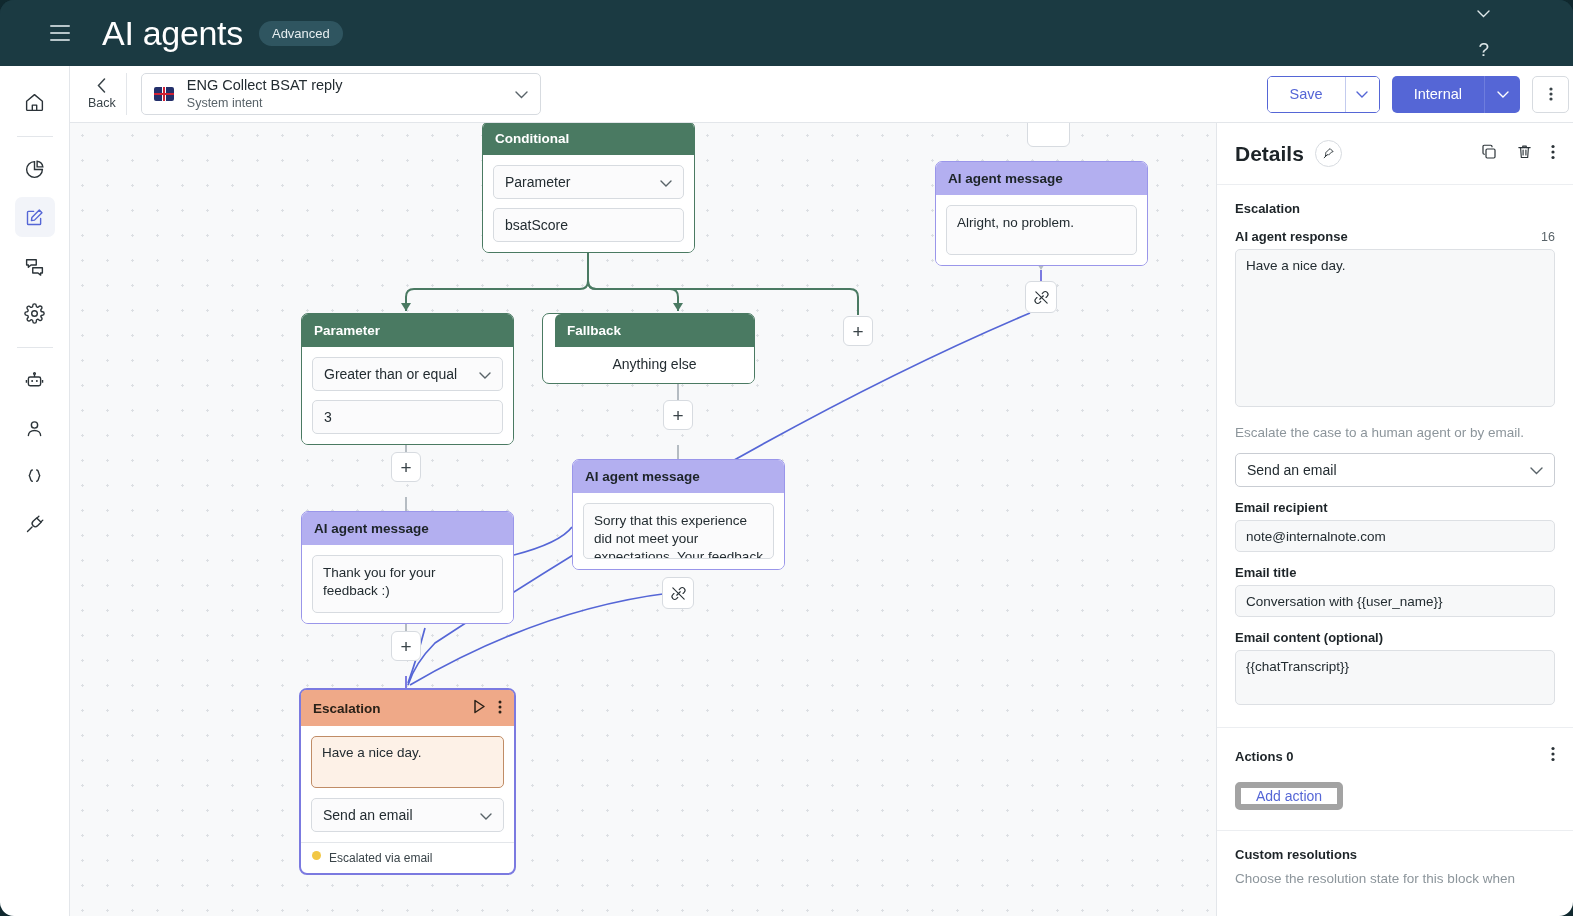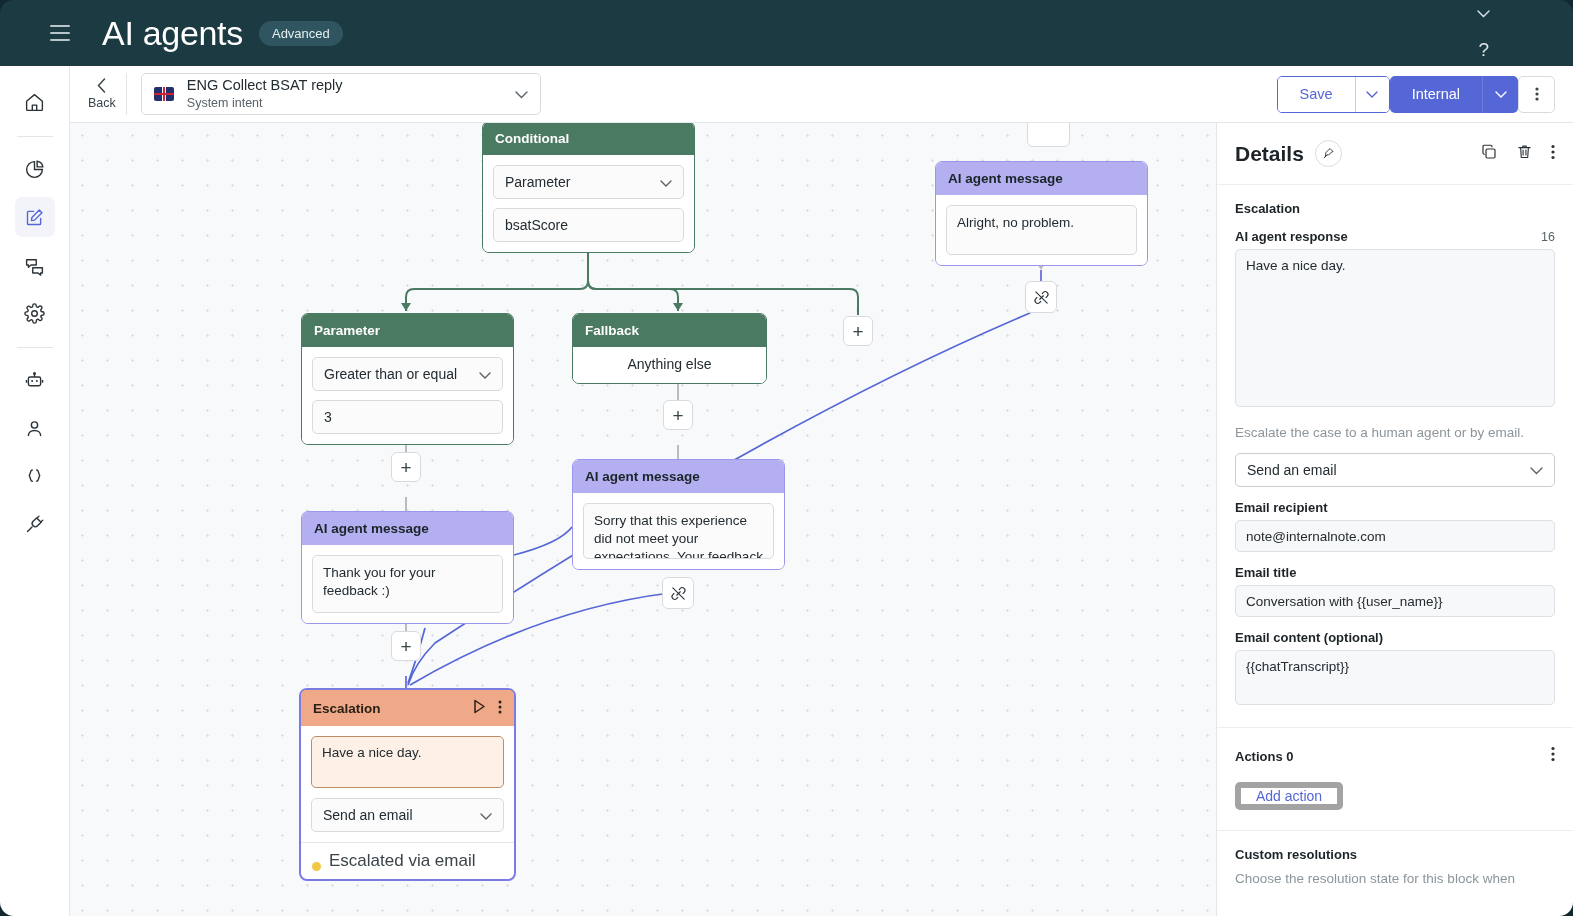--- a/index.html
+++ b/index.html
@@ -111,21 +111,21 @@
     background:
       linear-gradient(to bottom, transparent 45%, #cf2134 45%, #cf2134 55%, transparent 55%),
       linear-gradient(to right, transparent 44%, #cf2134 44%, #cf2134 56%, transparent 56%);
   }
   .intent-text { margin-left: 13px; line-height: 1.3; }
   .intent-title { font-size: 14.5px; color: #232c31; }
   .intent-sub { font-size: 12.5px; color: #596369; }
   .intent-caret { margin-left: auto; color: #596369; }
   .subbar-right {
     margin-left: auto; display: flex; align-items: center;
-    padding-right: 18px;
+    gap: 12px; padding-right: 4px;
   }
   .save-group {
     display: flex; height: 37px; border: 1px solid #5566d6;
     border-radius: 5px; overflow: hidden;
   }
   .save-btn {
     padding: 0 22px; display: flex; align-items: center;
     font-size: 14.5px; color: #5566d6; background: #fff; cursor: pointer;
   }
   .save-caret {
@@ -211,21 +211,21 @@
   .node-orange .node-head {
     background: #efa988; color: #2a2118;
     justify-content: space-between; border-radius: 5px 5px 0 0;
   }
   .esc-text {
     border: 1px solid #c08c66; border-radius: 5px; background: #fdf1e7;
     padding: 8px 10px; font-size: 13.5px; color: #232c31; height: 52px;
   }
   .esc-foot {
     border-top: 1px solid #e3e6ea; padding: 8px 11px;
-    font-size: 17px; color: #3a4449; display: flex; align-items: flex-end;
+    font-size: 12px; color: #3a4449; display: flex; align-items: flex-start;
   }
   .esc-dot { width: 9px; height: 9px; border-radius: 50%; background: #f2c744; margin-right: 8px; }
   .head-icons { display: flex; align-items: center; gap: 12px; }
 
   .plus-btn {
     position: absolute; width: 30px; height: 30px;
     background: #fff; border: 1px solid #d7dbe0; border-radius: 6px;
     display: flex; align-items: center; justify-content: center;
     font-size: 19px; color: #3a4449; cursor: pointer; line-height: 1;
     z-index: 3;
@@ -522,21 +522,21 @@
                 <path d="M1 1l5 5 5-5" stroke="#596369" stroke-width="1.4" fill="none" stroke-linecap="round"></path>
               </svg>
           </span>
         </div>
         <div class="field">
           <span>3</span>
         </div>
       </div>
     </div>
 
-    <div class="node node-green" style="left:502px; top:190px; width:195px;">
+    <div class="node node-green" style="left:472px; top:190px; width:213px;padding-left:12px;">
       <div class="node-head">Fallback</div>
       <div class="node-body" style="padding:0;">
         <div style="text-align:center; font-size:14px; color:#232c31; padding:9px 0 11px;">Anything else</div>
       </div>
     </div>
 
     <div class="plus-btn" style="left:593px; top:277px;">+</div>
 
     <div class="plus-btn" style="left:773px; top:193px;">+</div>
 

